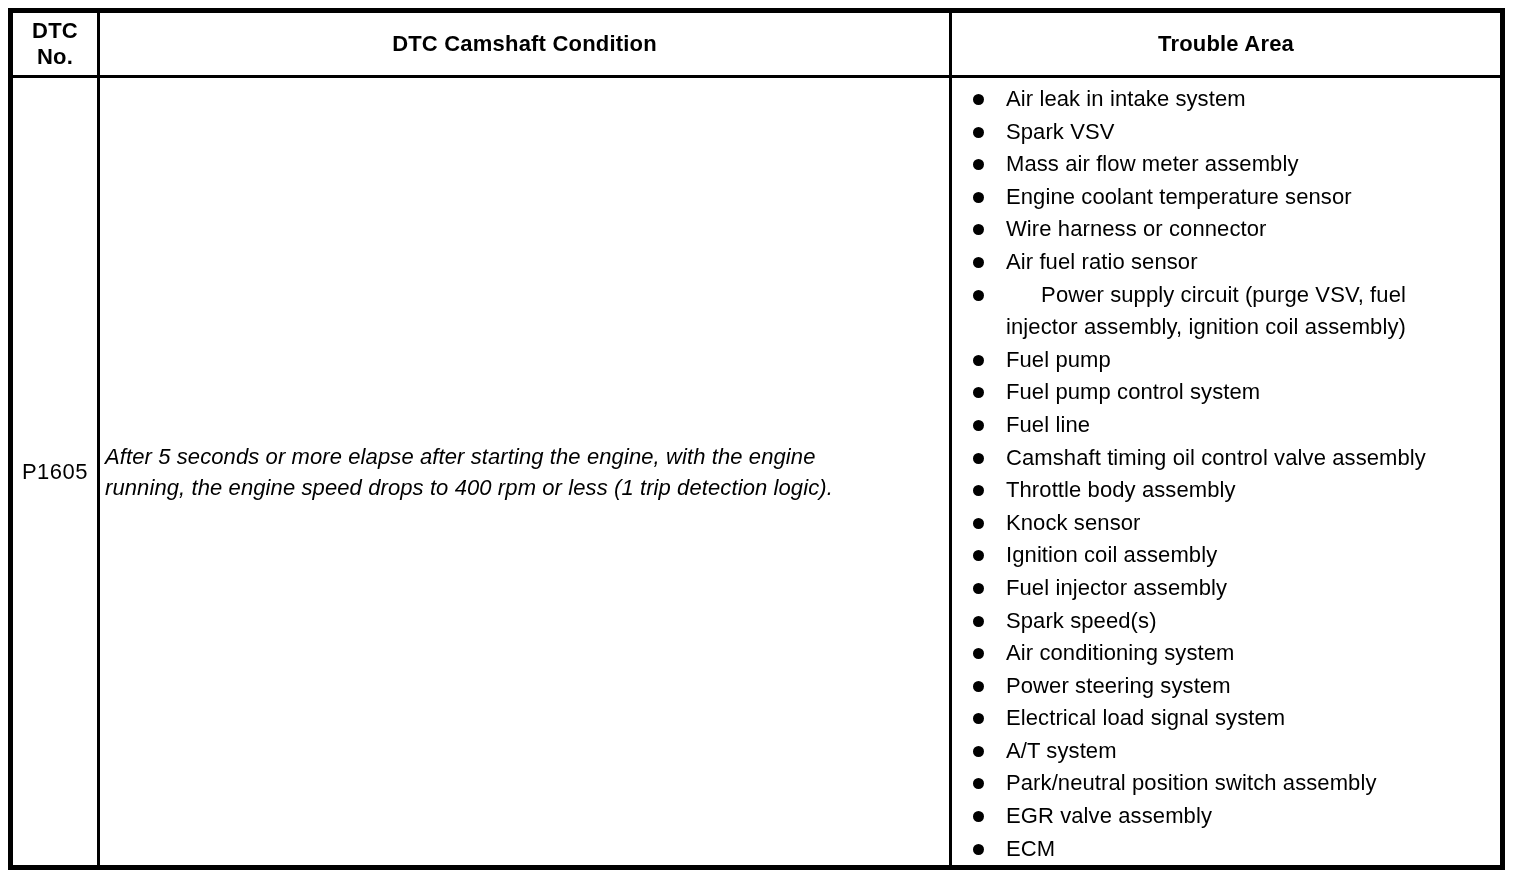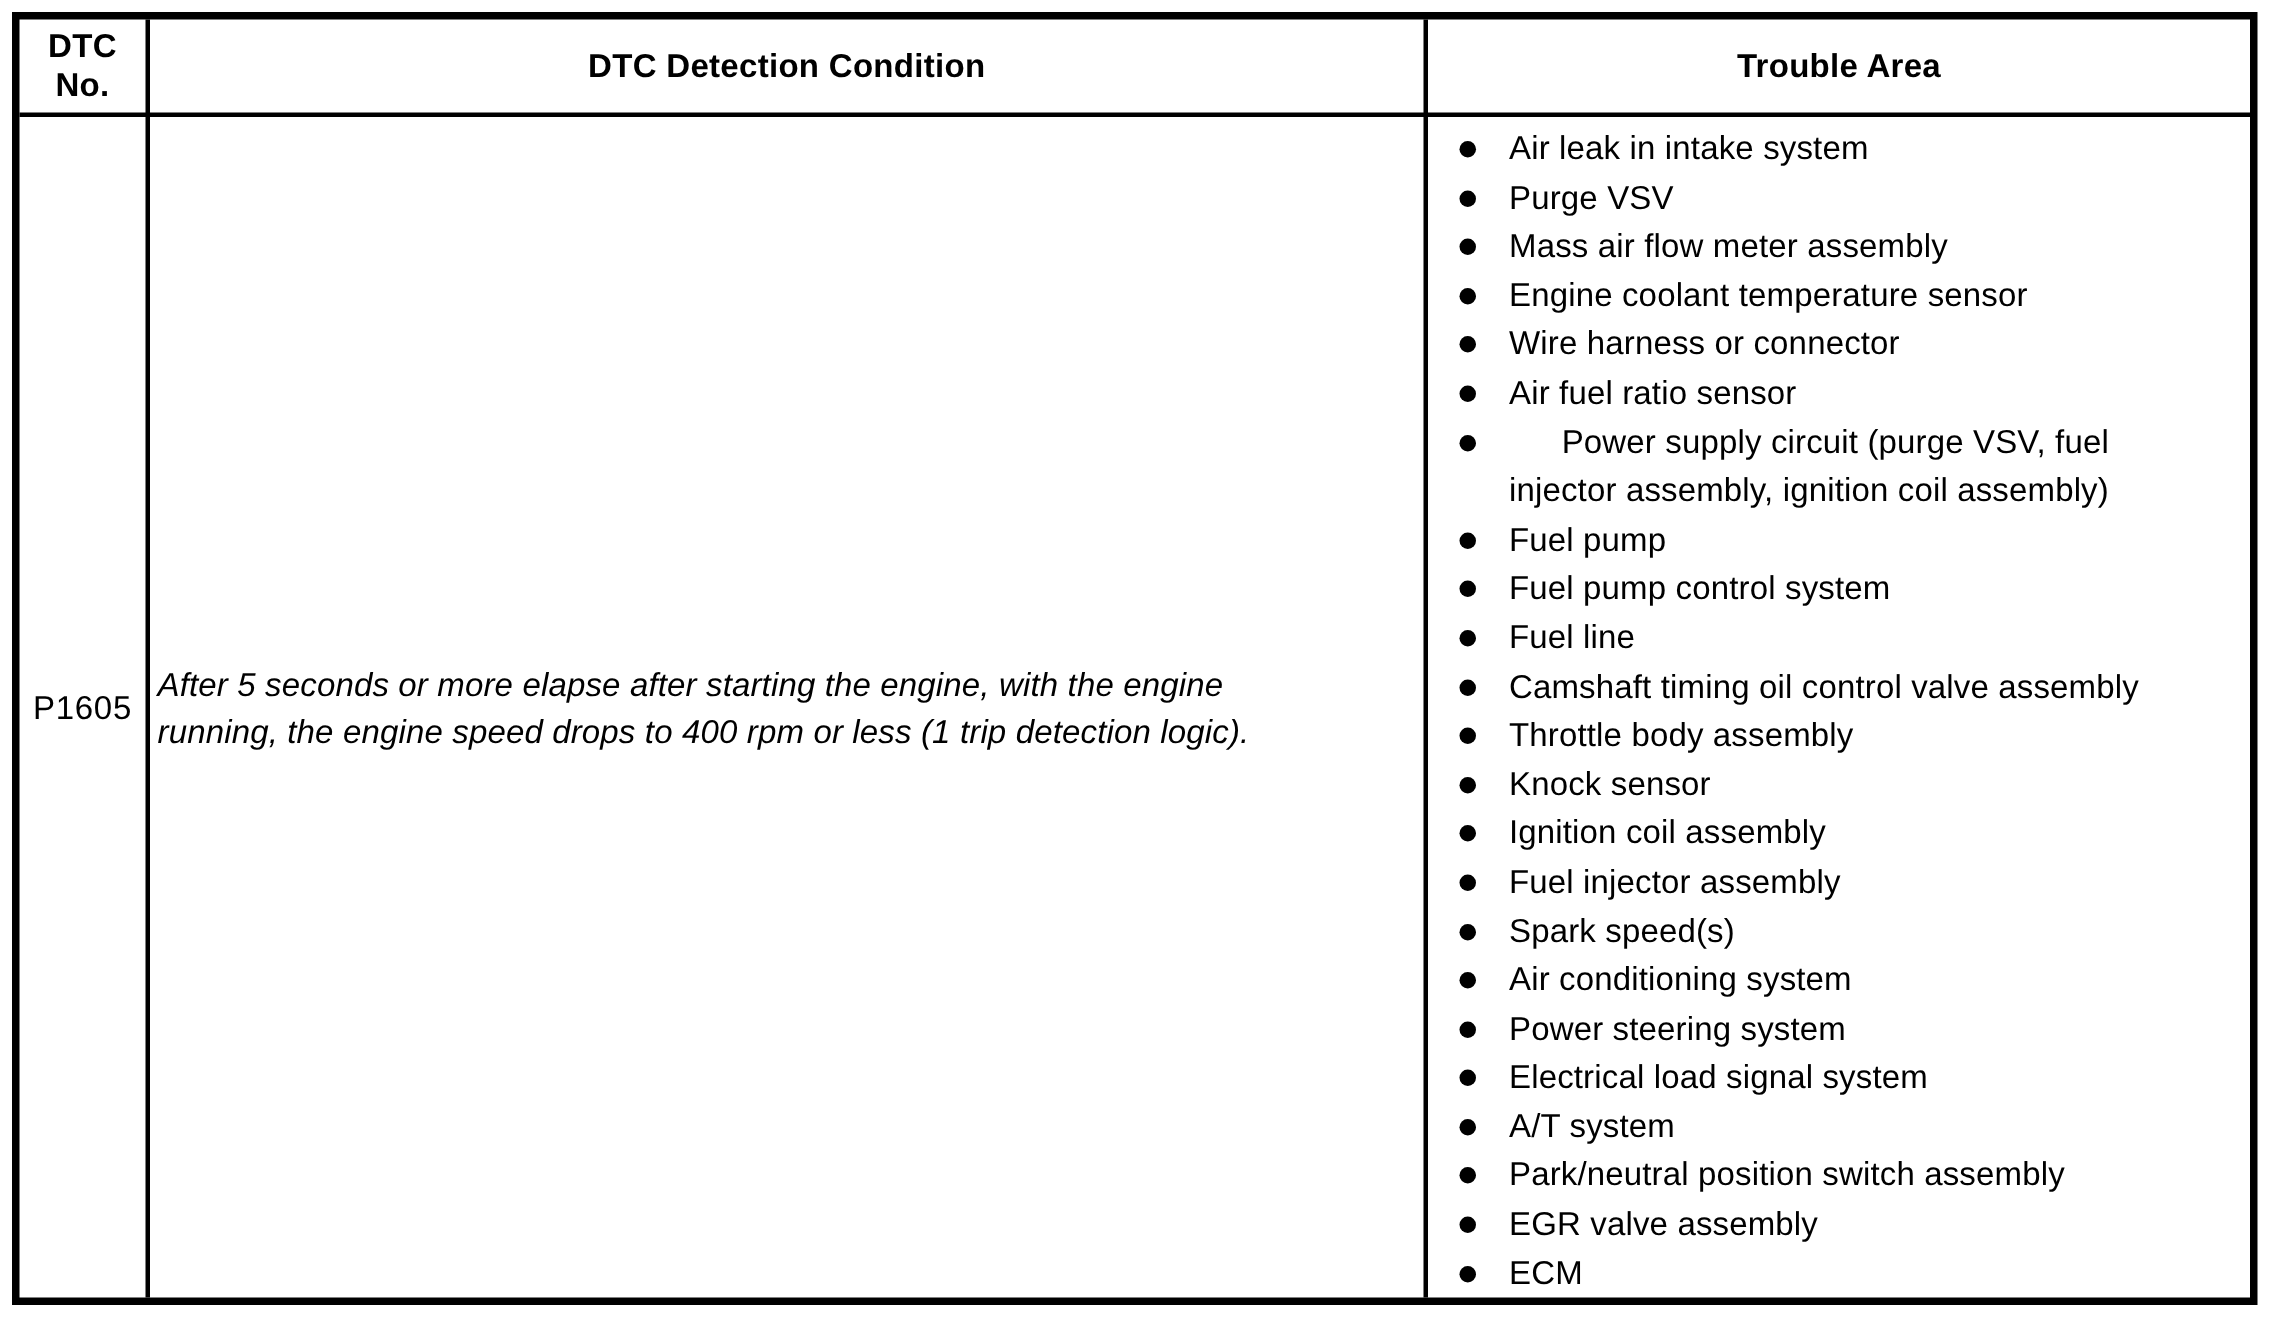--- a/index.html
+++ b/index.html
@@ -97,38 +97,38 @@
 </style>
 </head>
 <body>
 
 <div class="page">
   <div class="dtc-table">
 
     <div class="cell head col1">DTC
 No.</div>
 
-    <div class="cell head col2">DTC Detection Condition</div>
+    <div class="cell head col2">DTC Camshaft Condition</div>
 
     <div class="cell head col3">Trouble Area</div>
 
     <div class="cell dtc-no-cell col1">P1605</div>
 
     <div class="cell cond-cell col2">After 5 seconds or more elapse after starting the engine, with the engine
 running, the engine speed drops to 400 rpm or less (1 trip detection logic).</div>
 
     <div class="cell trouble-cell col3">
       <ul class="trouble-list">
           <li class="trouble-item">
           <span class="bullet"></span>
           <span class="trouble-text">Air leak in intake system</span>
         </li>
           <li class="trouble-item">
           <span class="bullet"></span>
-          <span class="trouble-text">Purge VSV</span>
+          <span class="trouble-text">Spark VSV</span>
         </li>
           <li class="trouble-item">
           <span class="bullet"></span>
           <span class="trouble-text">Mass air flow meter assembly</span>
         </li>
           <li class="trouble-item">
           <span class="bullet"></span>
           <span class="trouble-text">Engine coolant temperature sensor</span>
         </li>
           <li class="trouble-item">

